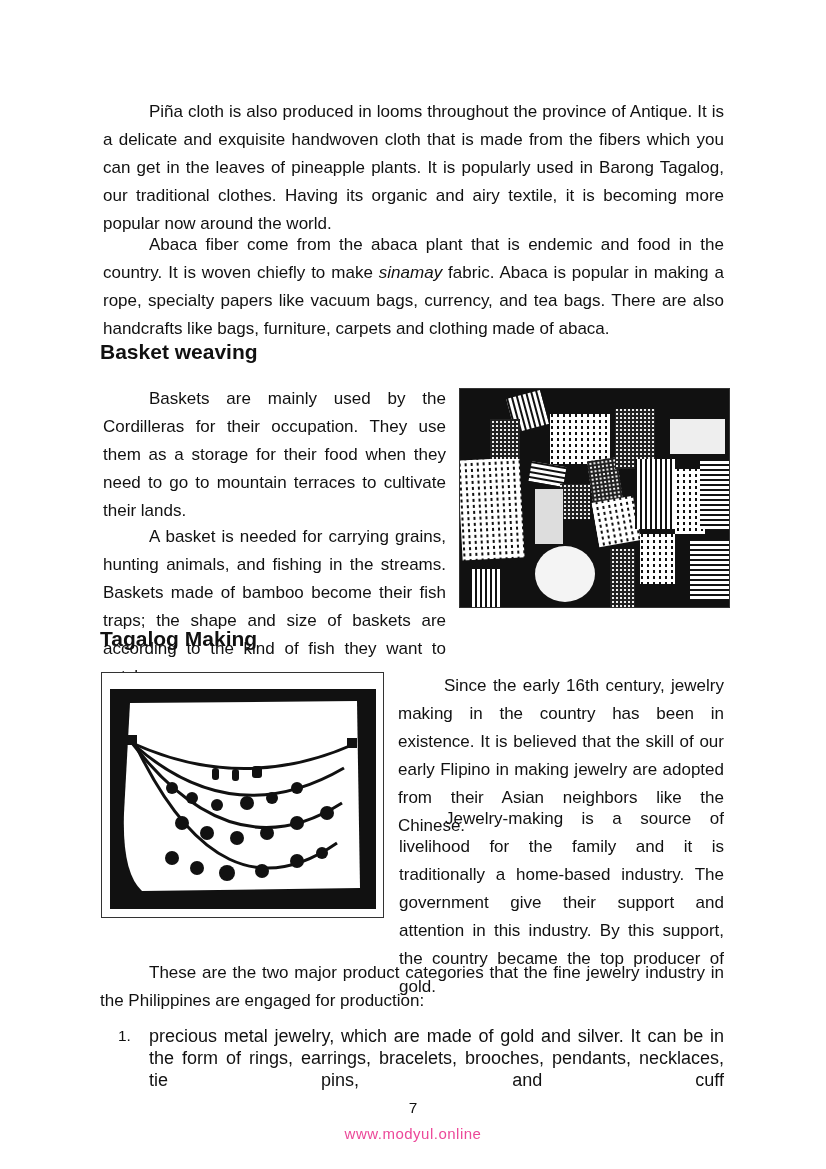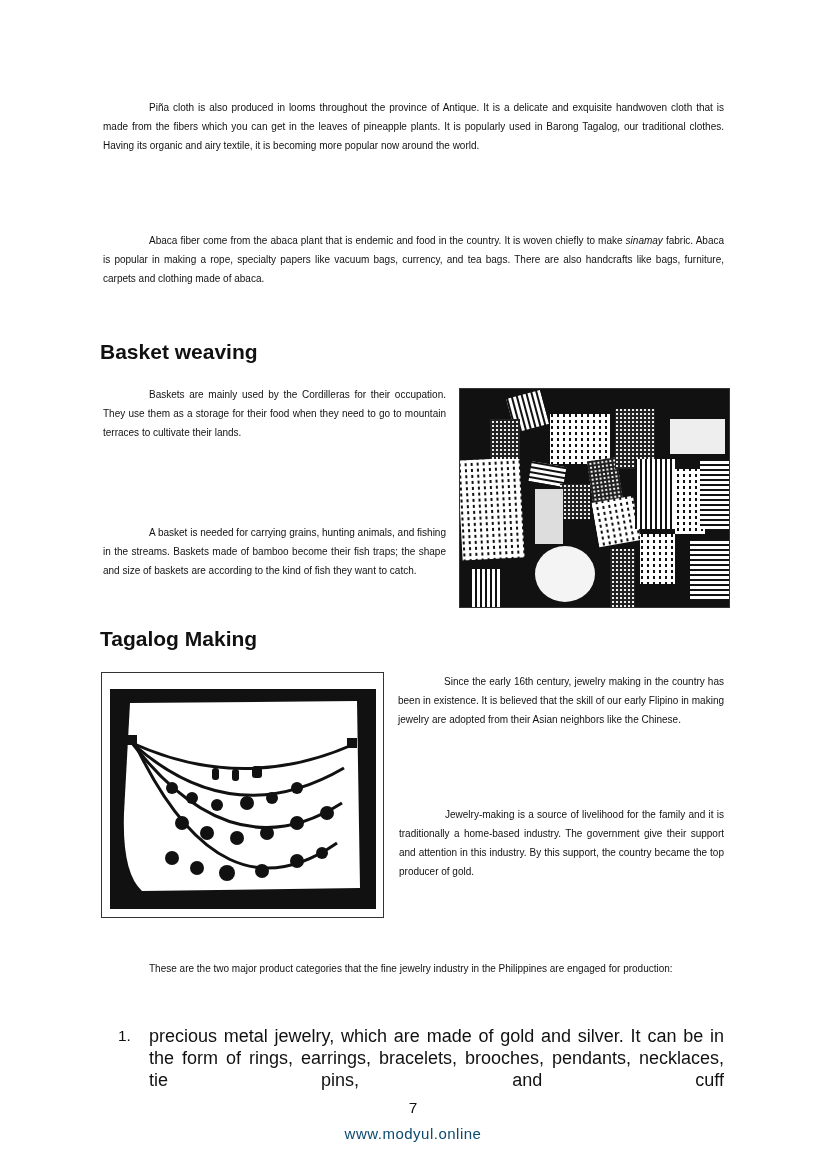--- a/index.html
+++ b/index.html
@@ -1,29 +1,29 @@
 <!DOCTYPE html>
 <html><head>
 <meta charset="utf-8">
 <style>
   html, body { margin: 0; padding: 0; background: #ffffff; }
   body { width: 826px; height: 1169px; position: relative; overflow: hidden;
          font-family: "Liberation Sans", sans-serif; color: #111111; }
   .page { position: absolute; left: 0; top: 0; width: 826px; height: 1169px; }
-  p { margin: 0; font-size: 10px; line-height: 19px; text-align: justify; }
+  p { margin: 0; font-size: 17px; line-height: 28px; text-align: justify; }
   .indent { text-indent: 46px; }
   .block { position: absolute; }
   .heading { position: absolute; font-weight: bold; font-size: 21px; line-height: 20px; }
   .fig { position: absolute; box-sizing: border-box; }
   .fig svg { display: block; }
   .list-item { position: absolute; left: 118px; top: 1025px; width: 606px; }
   .list-num { position: absolute; left: 0; top: 0; font-size: 15.4px; line-height: 22px; }
   .list-text { position: absolute; left: 31px; top: 0; width: 575px; font-size: 18px; line-height: 22px; text-align: justify; }
   .page-number { position: absolute; left: 0; width: 826px; top: 1099px; text-align: center; font-size: 15.4px; }
-  .watermark { position: absolute; left: 0; width: 826px; top: 1125px; text-align: center; font-size: 15px; color: #0c4a6e; letter-spacing: 0.5px; }
+  .watermark { position: absolute; left: 0; width: 826px; top: 1125px; text-align: center; font-size: 15px; color: #ec4899; letter-spacing: 0.5px; }
   .last-line-justify { text-align-last: justify; }
 </style>
 </head>
 <body>
 
 <div class="page">
 
   <div class="block" style="left:103px; top:98px; width:621px;">
     <p class="indent">Piña cloth is also produced in looms throughout the province of Antique. It is a delicate and exquisite handwoven cloth that is made from the fibers which you can get in the leaves of pineapple plants. It is popularly used in Barong Tagalog, our traditional clothes. Having its organic and airy textile, it is becoming more popular now around the world.</p>
   </div>

